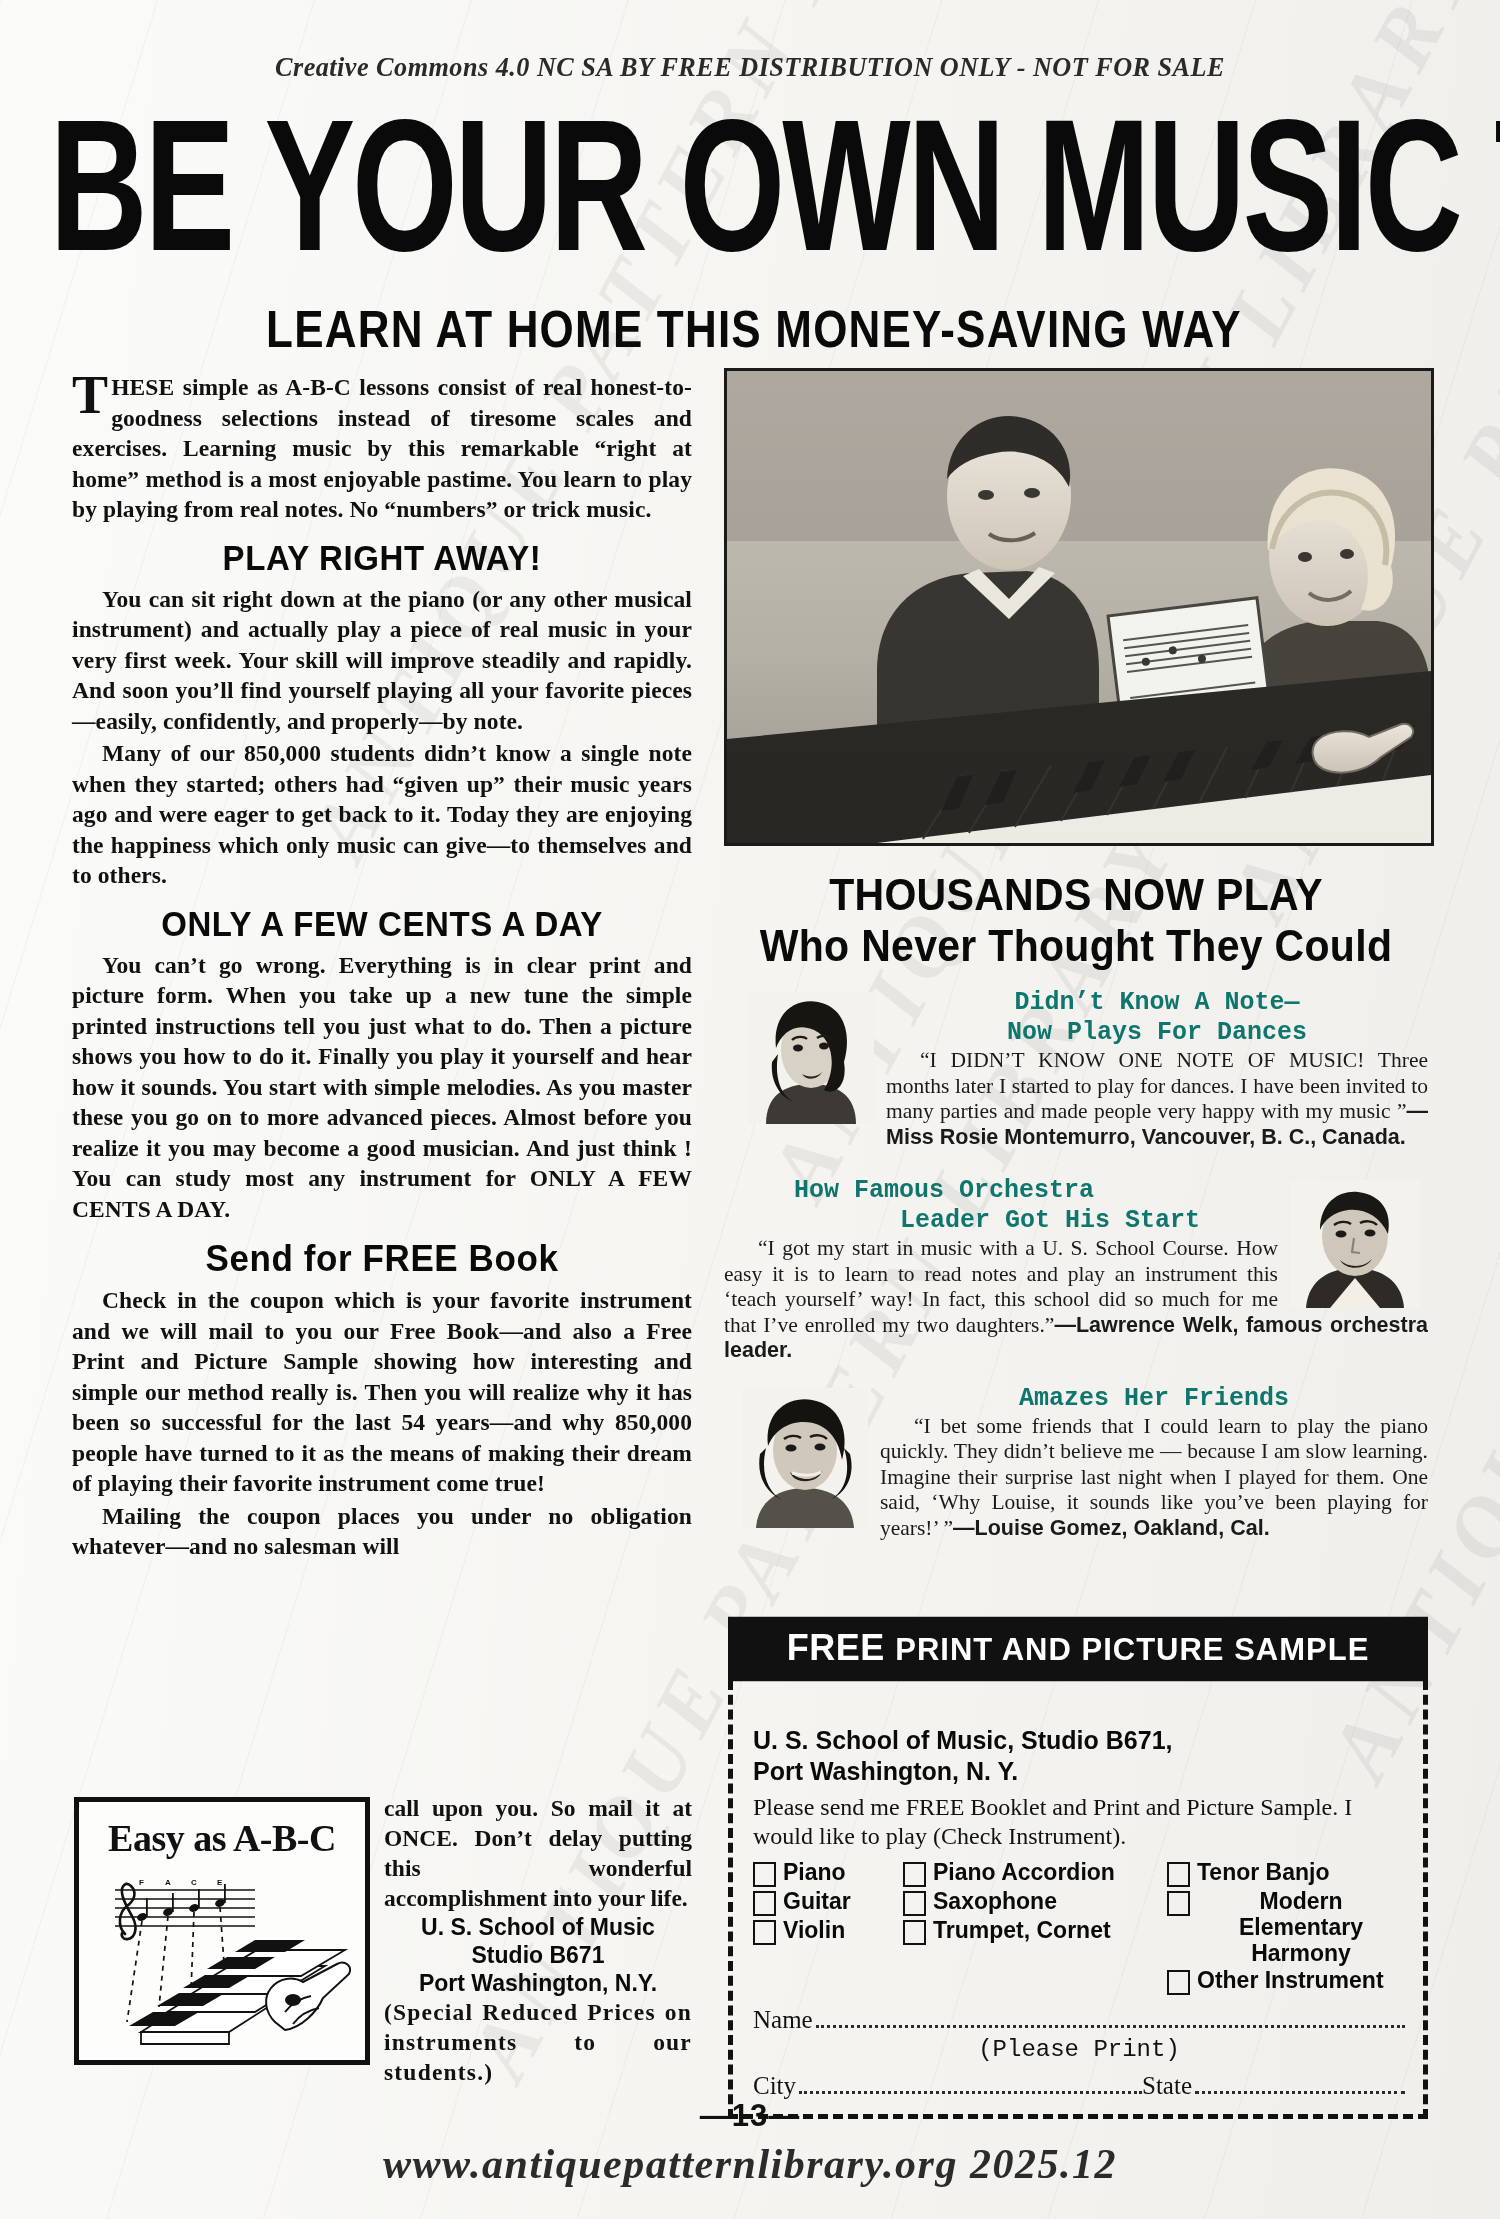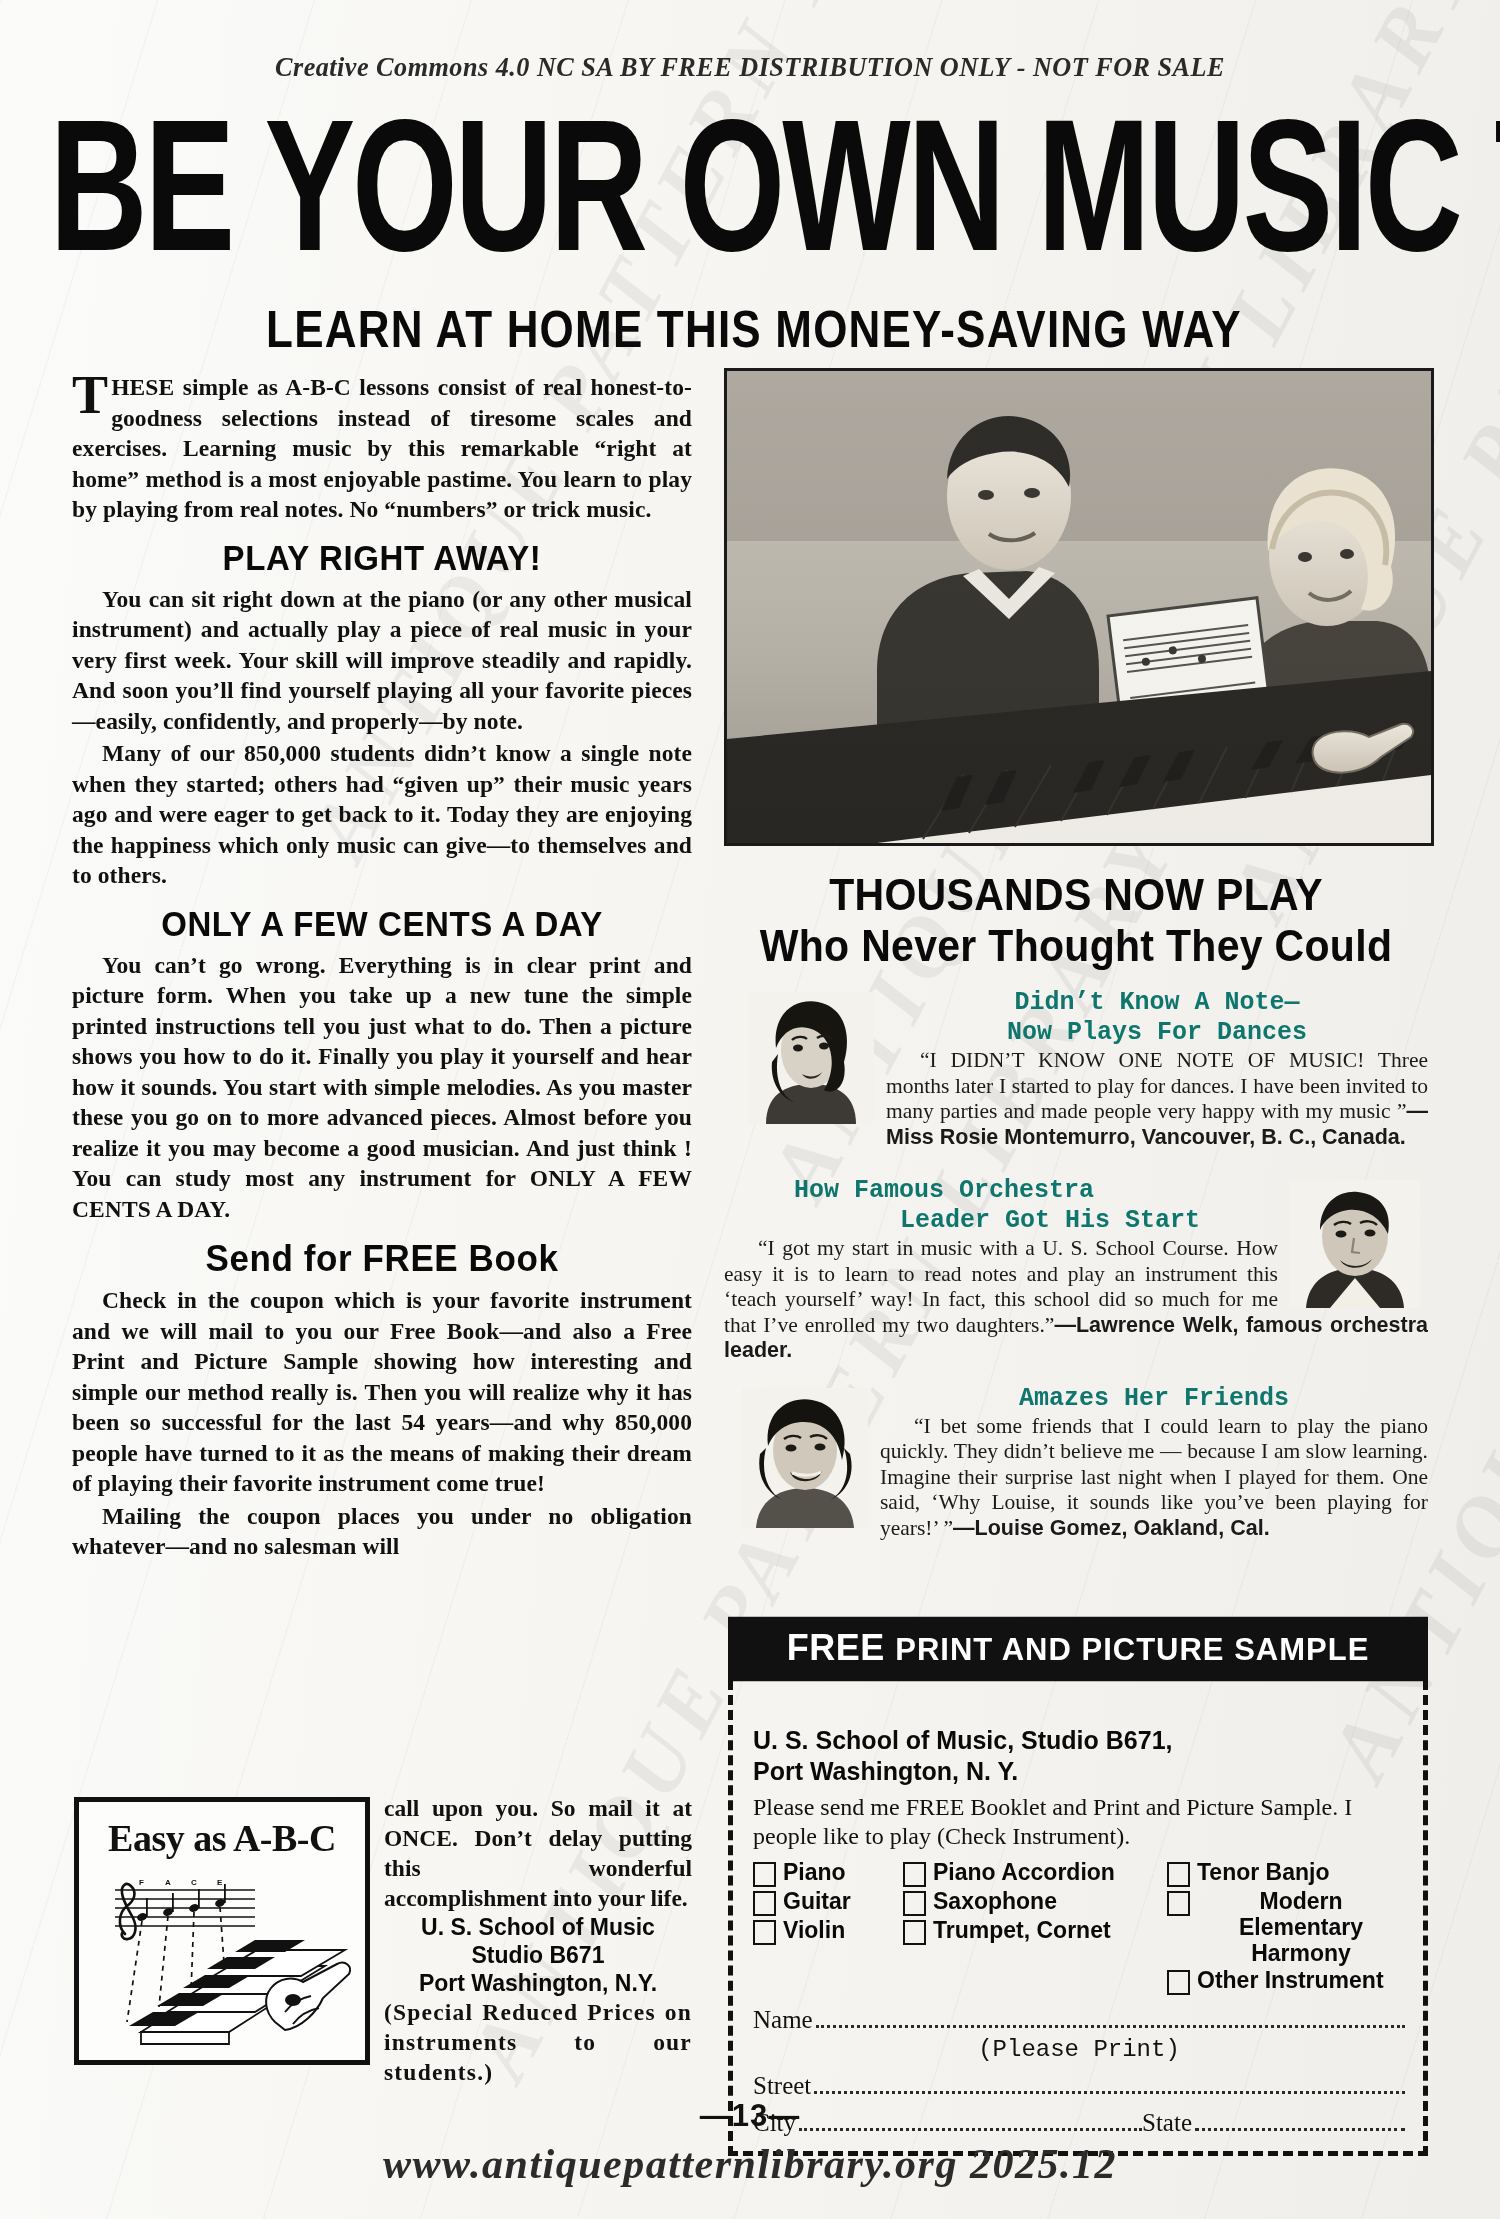--- a/index.html
+++ b/index.html
@@ -569,21 +569,21 @@
   <div class="coupon">
     <div class="coupon-bar">
       <span>FREE</span>
       <span class="sm">PRINT AND PICTURE SAMPLE</span>
     </div>
     <div class="coupon-body">
       <div class="coupon-addr">
         <div>U. S. School of Music, Studio B671,</div>
         <div>Port Washington, N. Y.</div>
       </div>
-      <div class="coupon-please">Please send me FREE Booklet and Print and Picture Sample. I people like to play (Check Instrument).</div>
+      <div class="coupon-please">Please send me FREE Booklet and Print and Picture Sample. I would like to play (Check Instrument).</div>
 
       <div class="cb-cols">
         <div class="cb-col c1">
           <label class="cb-row">
               <span class="cb-box"></span>
               <span class="cb-label">Piano</span>
             </label>
           <label class="cb-row">
               <span class="cb-box"></span>
               <span class="cb-label">Guitar</span>
@@ -621,24 +621,20 @@
               <span class="cb-label">Other Instrument</span>
             </label>
         </div>
       </div>
 
       <div class="fld">
         <span class="lbl">Name</span>
         <span class="dots"></span>
       </div>
       <div class="pp">(Please Print)</div>
-      <div class="fld">
-        <span class="lbl">Street</span>
-        <span class="dots"></span>
-      </div>
       <div class="fld">
         <span class="lbl">City</span>
         <span class="dots"></span>
         <span class="lbl">State</span>
         <span class="dots short"></span>
       </div>
     </div>
   </div>
 
   <div class="pagenum">—13—</div>

